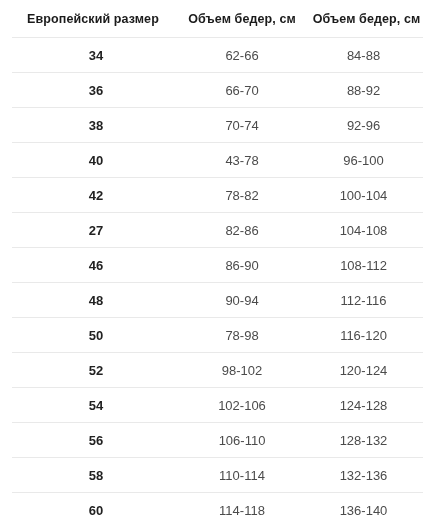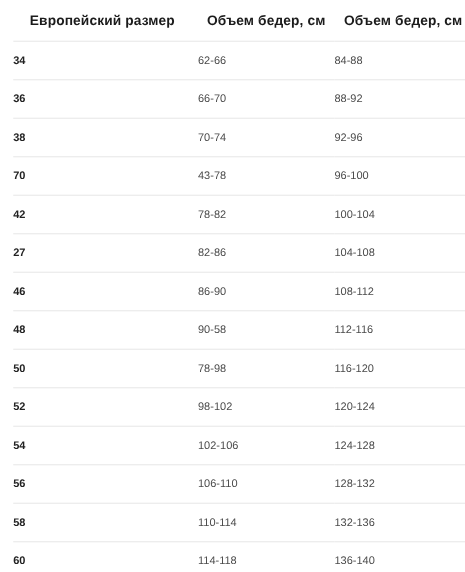--- a/index.html
+++ b/index.html
@@ -44,24 +44,25 @@
     vertical-align: middle;
     letter-spacing: 0.1px;
     white-space: nowrap;
   }
 
   tbody tr {
     height: 34px;
   }
 
   tbody td {
+    text-align: center;
     vertical-align: middle;
     padding: 0;
     height: 34px;
-    font-size: 10px;
+    font-size: 13px;
     color: #4b4b4b;
     font-weight: normal;
     border-top: 1px solid #e9e9e9;
     background-clip: padding-box;
     white-space: nowrap;
   }
 
   
   tbody td:first-child {
     border-left: 12px solid #ffffff;
@@ -102,42 +103,42 @@
           <td class="cell-size">36</td>
           <td class="cell-waist">66-70</td>
           <td class="cell-hips">88-92</td>
         </tr>
         <tr>
           <td class="cell-size">38</td>
           <td class="cell-waist">70-74</td>
           <td class="cell-hips">92-96</td>
         </tr>
         <tr>
-          <td class="cell-size">70</td>
+          <td class="cell-size">40</td>
           <td class="cell-waist">43-78</td>
           <td class="cell-hips">96-100</td>
         </tr>
         <tr>
           <td class="cell-size">42</td>
           <td class="cell-waist">78-82</td>
           <td class="cell-hips">100-104</td>
         </tr>
         <tr>
           <td class="cell-size">27</td>
           <td class="cell-waist">82-86</td>
           <td class="cell-hips">104-108</td>
         </tr>
         <tr>
           <td class="cell-size">46</td>
           <td class="cell-waist">86-90</td>
           <td class="cell-hips">108-112</td>
         </tr>
         <tr>
           <td class="cell-size">48</td>
-          <td class="cell-waist">90-58</td>
+          <td class="cell-waist">90-94</td>
           <td class="cell-hips">112-116</td>
         </tr>
         <tr>
           <td class="cell-size">50</td>
           <td class="cell-waist">78-98</td>
           <td class="cell-hips">116-120</td>
         </tr>
         <tr>
           <td class="cell-size">52</td>
           <td class="cell-waist">98-102</td>

